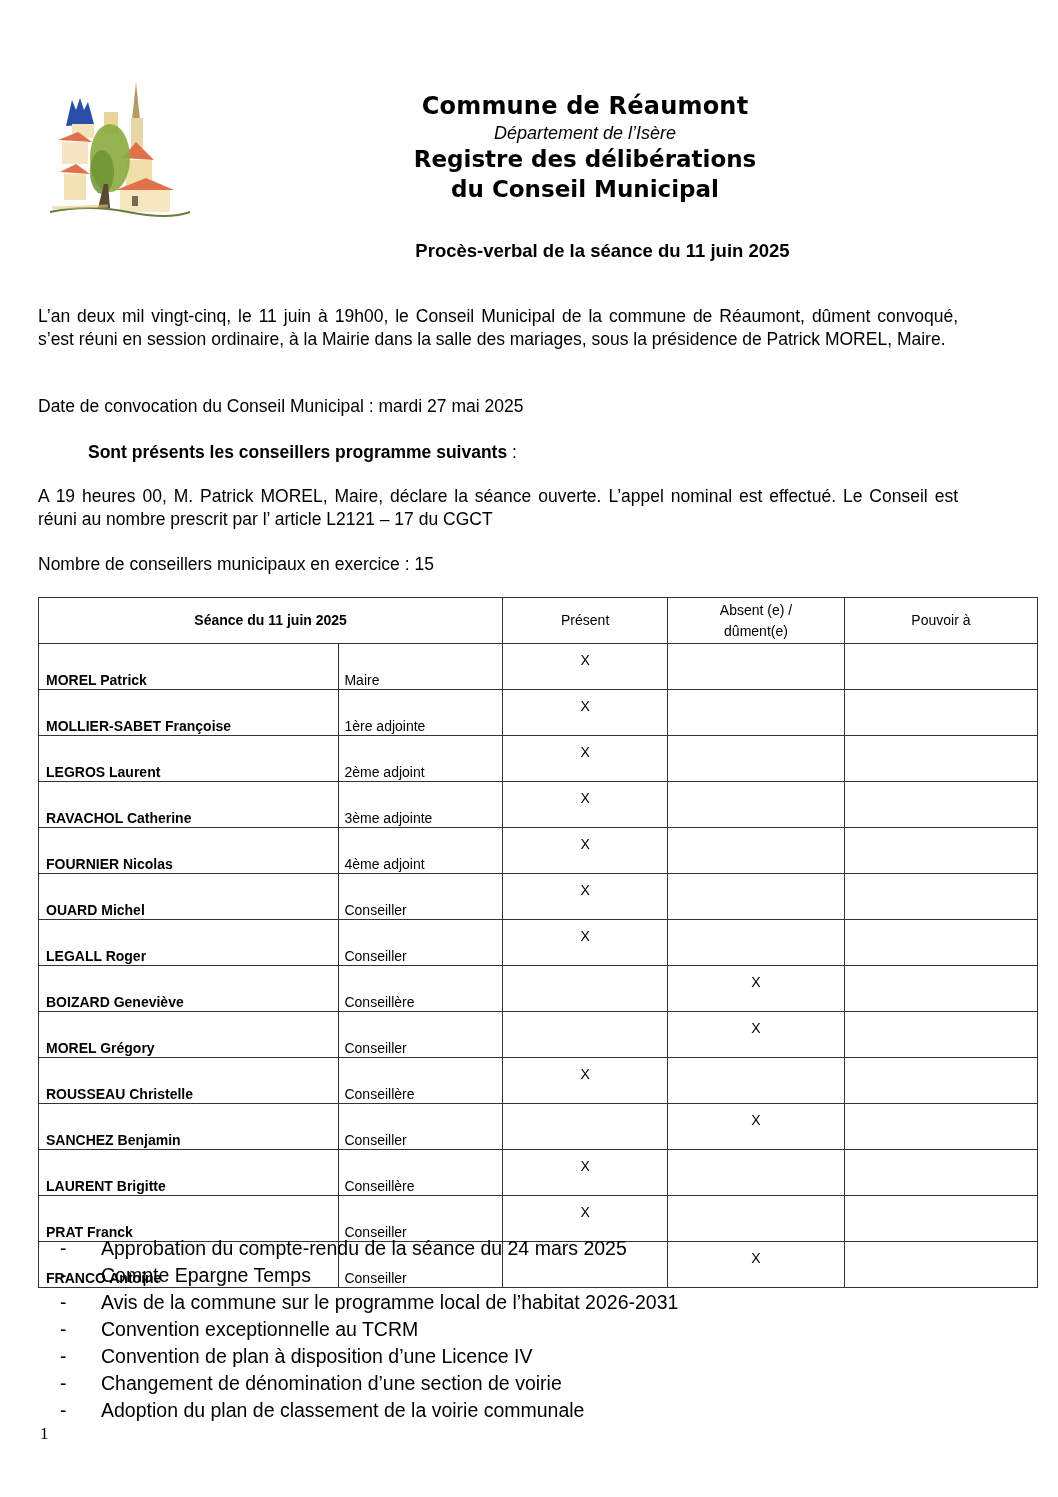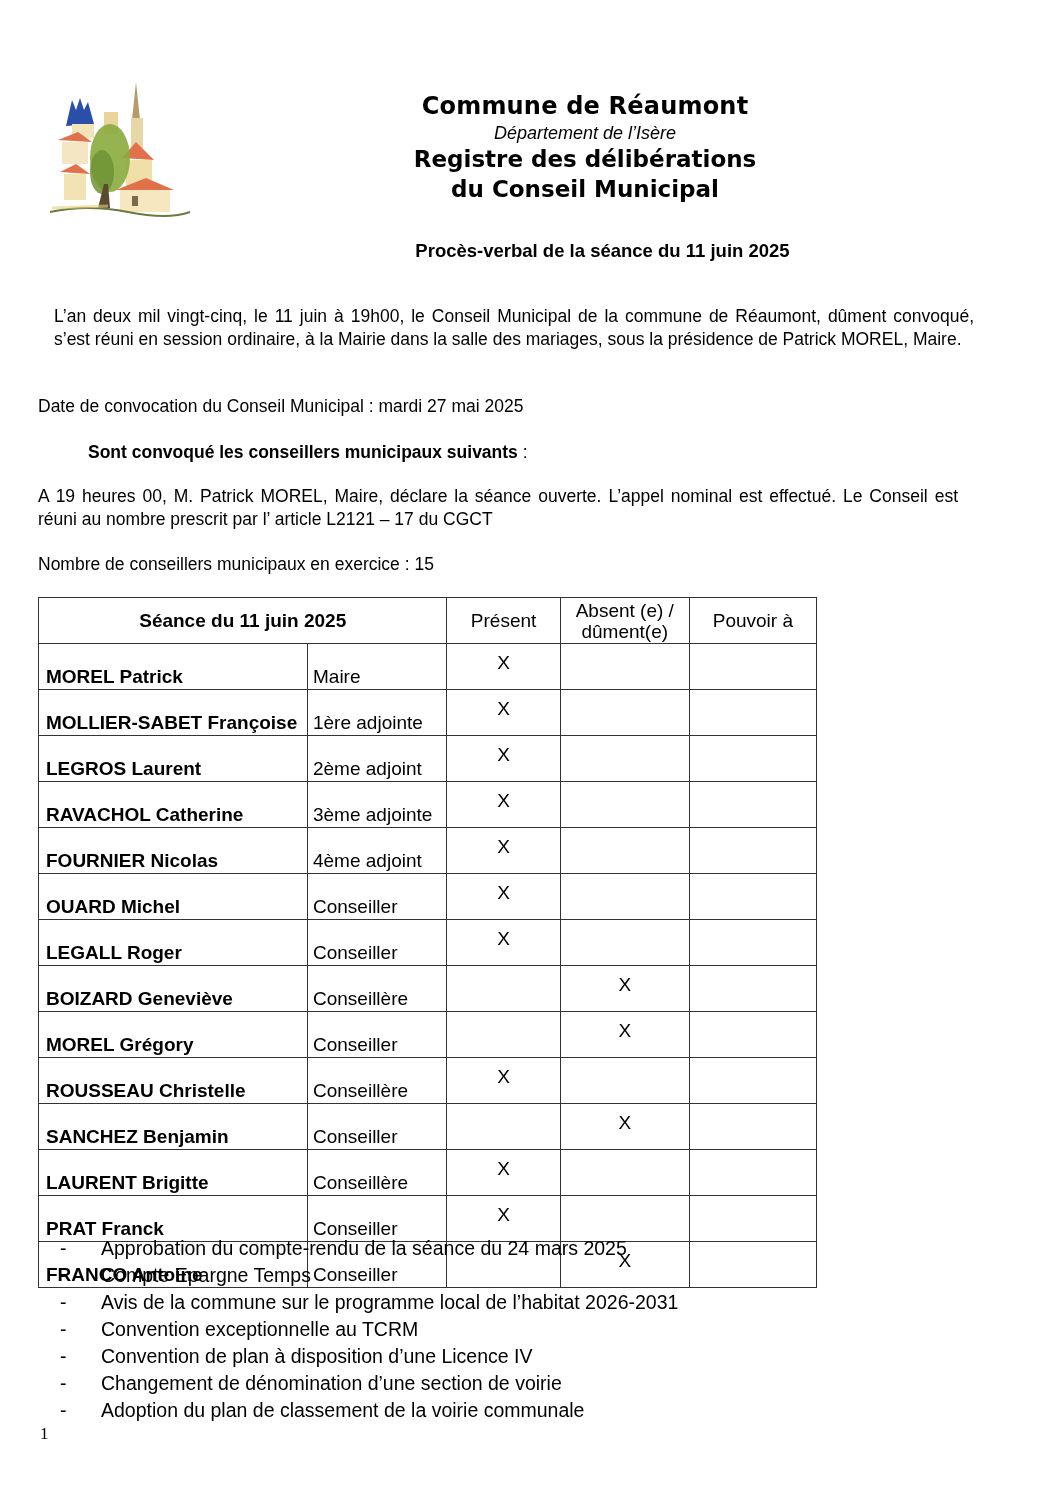--- a/index.html
+++ b/index.html
@@ -12,29 +12,29 @@
     
     .header { position: absolute; left: 330px; width: 510px; top: 74px; text-align: center; }
     .title { font-family: "DejaVu Sans", sans-serif; font-weight: bold; font-size: 24px; line-height: 32px; margin: 0; letter-spacing: 0.2px; }
     .subtitle { font-style: italic; font-size: 18px; line-height: 22px; margin: 0; }
     .register { font-family: "DejaVu Sans", sans-serif; font-weight: bold; font-size: 23px; line-height: 30px; margin: 0; }
     .pv-title { position: absolute; left: 330px; width: 545px; top: 214px; text-align: center; font-weight: bold; font-size: 18.5px; line-height: 26px; margin-top: 8px; }
 
     
     .para { position: absolute; left: 38px; width: 920px; font-size: 17.5px; line-height: 23px; }
     .justify { text-align: justify; text-align-last: left; }
-    .intro { top: 289px; margin-left: 16px; }
+    .intro { top: 289px; }
     .convoc { top: 379px; }
     .presents { top: 425px; left: 88px; font-weight: bold; }
     .presents .colon { font-weight: normal; }
     .opening { top: 469px; }
     .count { top: 537px; }
 
     
-    table.attendance { position: absolute; left: 38px; top: 581px; width: 779px; border-collapse: collapse; font-size: 19px; }
+    table.attendance { position: absolute; left: 38px; top: 581px; width: 1000px; border-collapse: collapse; font-size: 14px; }
     table.attendance th, table.attendance td { border: 1px solid #333; padding: 0; }
     table.attendance th { height: 45px; font-weight: normal; text-align: center; line-height: 21px; }
     table.attendance th.seance { font-weight: bold; }
     table.attendance td { height: 37px; vertical-align: bottom; }
     td.name { font-weight: bold; padding-left: 7px !important; padding-bottom: 1px !important; white-space: nowrap; margin-left: 32px; }
     td.role { padding-left: 5px !important; padding-bottom: 1px !important; white-space: nowrap; }
     td.mark { text-align: center; vertical-align: top !important; padding-top: 8px !important; }
 
     
     ul.agenda { position: absolute; left: 60px; top: 1219px; margin: 0; padding: 0; list-style: none; font-size: 19.5px; line-height: 27px; }
@@ -81,21 +81,21 @@
   <div class="header">
     <p class="title">Commune de Réaumont</p>
     <p class="subtitle">Département de l’Isère</p>
     <p class="register">Registre des délibérations</p>
     <p class="register">du Conseil Municipal</p>
   </div>
   <div class="pv-title">Procès-verbal de la séance du 11 juin 2025</div>
 
   <div class="para justify intro">L’an deux mil vingt-cinq, le 11 juin à 19h00, le Conseil Municipal de la commune de Réaumont, dûment convoqué, s’est réuni en session ordinaire, à la Mairie dans la salle des mariages, sous la présidence de Patrick MOREL, Maire.</div>
   <div class="para convoc">Date de convocation du Conseil Municipal : mardi 27 mai 2025</div>
-  <div class="para presents"><span>Sont convoqué les conseillers municipaux suivants</span><span class="colon"> :</span></div>
+  <div class="para presents"><span>Sont présents les conseillers programme suivants</span><span class="colon"> :</span></div>
   <div class="para justify opening">A 19 heures 00, M. Patrick MOREL, Maire, déclare la séance ouverte. L’appel nominal est effectué. Le Conseil est réuni au nombre prescrit par l’ article L2121 – 17 du CGCT</div>
   <div class="para count">Nombre de conseillers municipaux en exercice : 15</div>
 
   <table class="attendance">
     <colgroup>
       <col style="width:277px">
       <col style="width:151px">
       <col style="width:152px">
       <col style="width:163px">
       <col style="width:178px">

